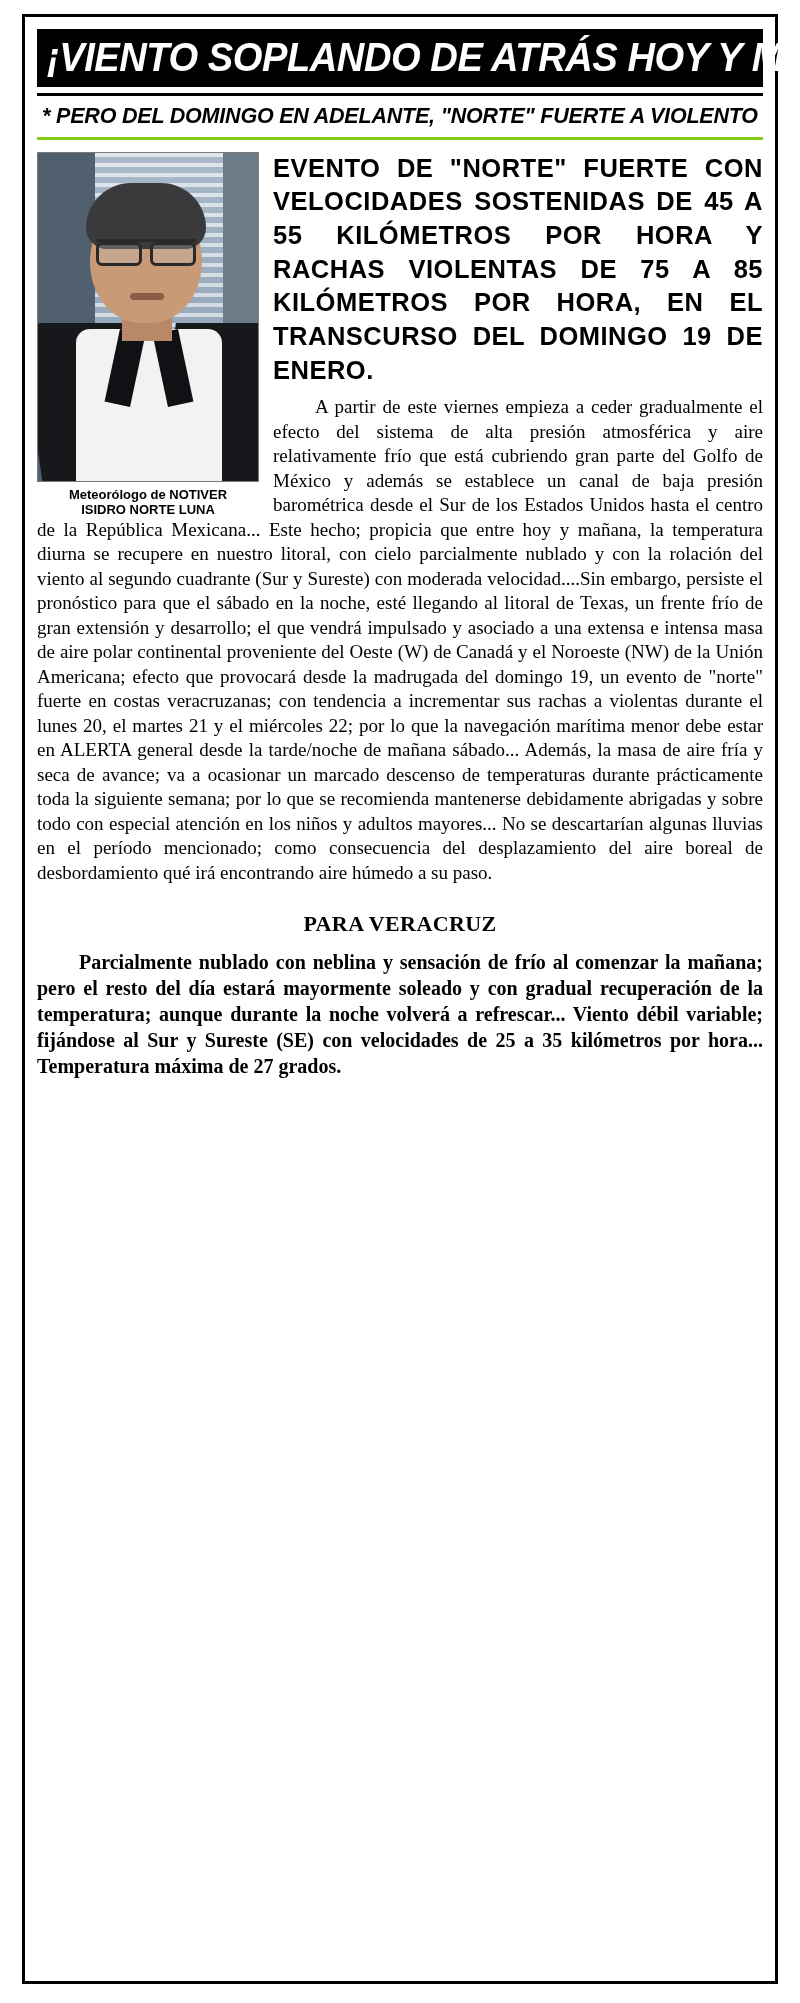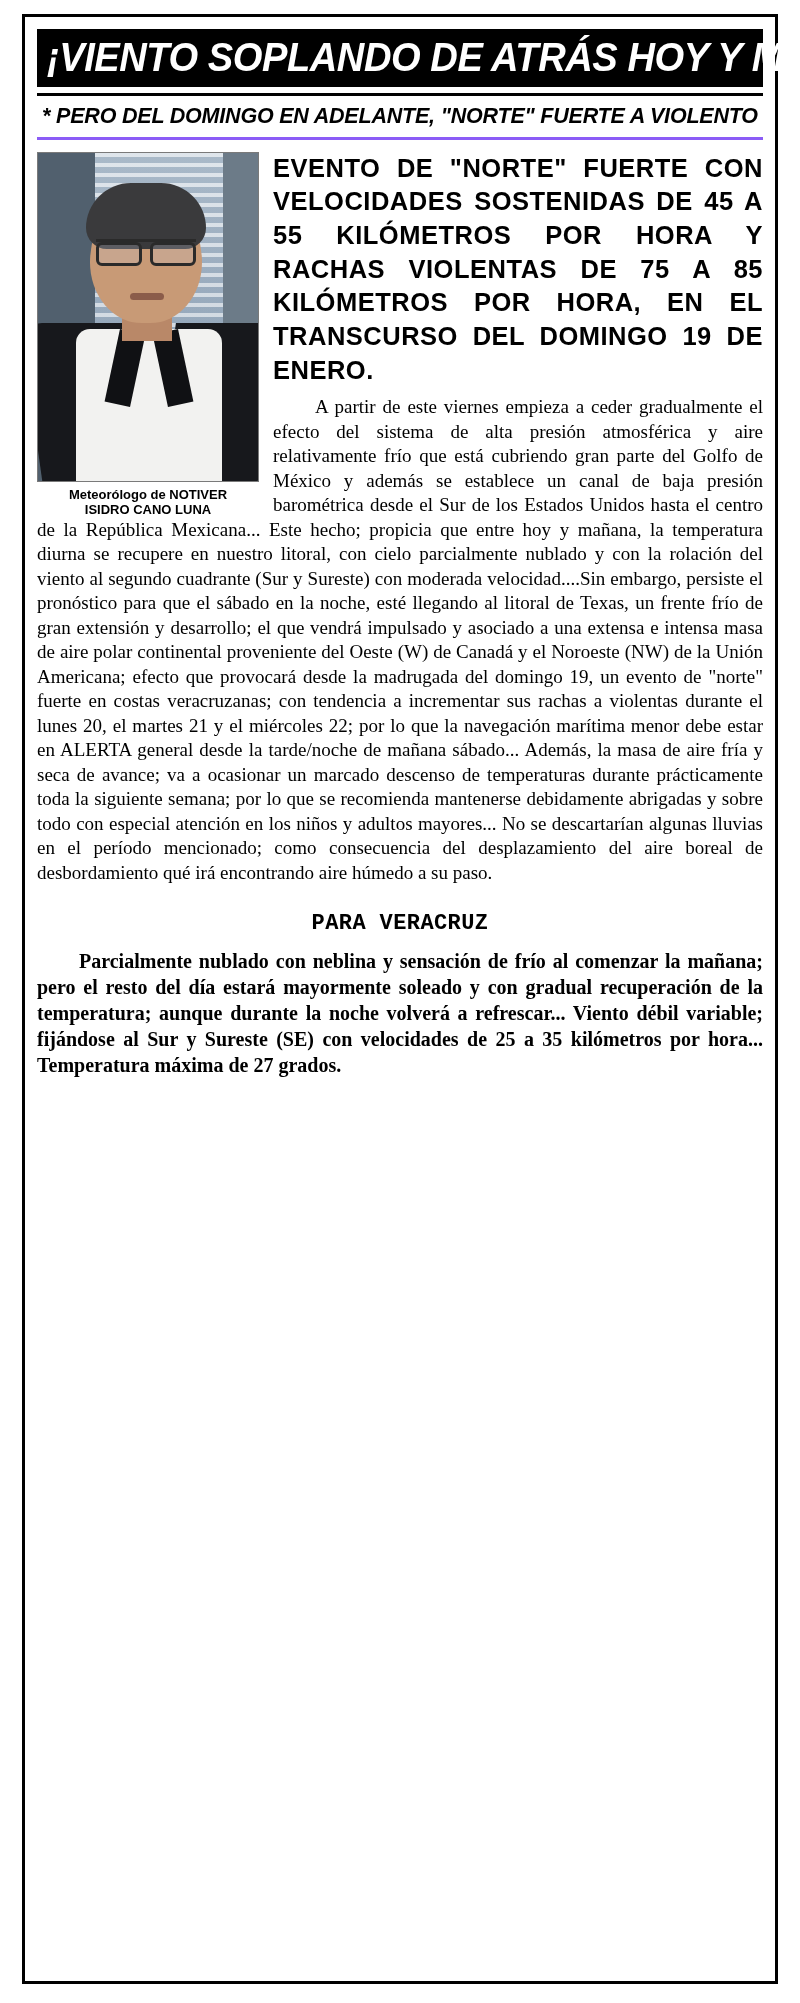--- a/index.html
+++ b/index.html
@@ -41,21 +41,21 @@
     font-size: 41px;
     line-height: 0.98;
     letter-spacing: -0.5px;
     transform: scaleX(0.93);
     transform-origin: left center;
     white-space: nowrap;
     font-style: italic;
   }
   .subhead-wrap {
     border-top: 3px solid #000000;
-    border-bottom: 3px solid #8b5cf6;
+    border-bottom: 3px solid #84cc16;
     margin-top: 6px;
     padding: 9px 4px 9px 4px;
   }
   .subhead {
     font-family: "Liberation Sans", sans-serif;
     font-weight: bold;
     font-size: 21.5px;
     line-height: 1.05;
     letter-spacing: -0.2px;
     text-align: center;
@@ -237,21 +237,21 @@
     font-size: 19px;
     line-height: 1.29;
     text-align: justify;
     margin-top: 8px;
   }
   .body-copy p {
     margin: 0;
     text-indent: 42px;
   }
   .section-title {
-    font-family: Liberation Mono, monospace;
+    font-family: Liberation Serif, serif;
     font-weight: bold;
     font-size: 22px;
     text-align: center;
     margin: 26px 0 12px 0;
     letter-spacing: 0.4px;
   }
   .forecast {
     font-family: "Liberation Serif", serif;
     font-weight: bold;
     font-size: 20px;
@@ -290,21 +290,21 @@
           <div class="collar-l"></div>
           <div class="collar-r"></div>
           <div class="neck"></div>
           <div class="head"></div>
           <div class="hair"></div>
           <div class="glasses"></div>
           <div class="mouth"></div>
         </div>
         <div class="caption">
           <div>Meteorólogo de NOTIVER</div>
-          <div>ISIDRO CANO LUNA</div>
+          <div>ISIDRO NORTE LUNA</div>
         </div>
       </div>
 
       <div class="lead">EVENTO DE "NORTE" FUERTE CON VELOCIDADES SOSTENIDAS DE 45 A 55 KILÓMETROS POR HORA Y RACHAS VIOLENTAS DE 75 A 85 KILÓMETROS POR HORA, EN EL TRANSCURSO DEL DOMINGO 19 DE ENERO.</div>
 
       <div class="body-copy">
         <p>A partir de este viernes empieza a ceder gradualmente el efecto del sistema de alta presión atmosférica y aire relativamente frío que está cubriendo gran parte del Golfo de México y además se establece un canal de baja presión barométrica desde el Sur de los Estados Unidos hasta el centro de la República Mexicana... Este hecho; propicia que entre hoy y mañana, la temperatura diurna se recupere en nuestro litoral, con cielo parcialmente nublado y con la rolación del viento al segundo cuadrante (Sur y Sureste) con moderada velocidad....Sin embargo, persiste el pronóstico para que el sábado en la noche, esté llegando al litoral de Texas, un frente frío de gran extensión y desarrollo; el que vendrá impulsado y asociado a una extensa e intensa masa de aire polar continental proveniente del Oeste (W) de Canadá y el Noroeste (NW) de la Unión Americana; efecto que provocará desde la madrugada del domingo 19, un evento de "norte" fuerte en costas veracruzanas; con tendencia a incrementar sus rachas a violentas durante el lunes 20, el martes 21 y el miércoles 22; por lo que la navegación marítima menor debe estar en ALERTA general desde la tarde/noche de mañana sábado... Además, la masa de aire fría y seca de avance; va a ocasionar un marcado descenso de temperaturas durante prácticamente toda la siguiente semana; por lo que se recomienda mantenerse debidamente abrigadas y sobre todo con especial atención en los niños y adultos mayores... No se descartarían algunas lluvias en el período mencionado; como consecuencia del desplazamiento del aire boreal de desbordamiento qué irá encontrando aire húmedo a su paso.</p>
       </div>
     </div>
 

